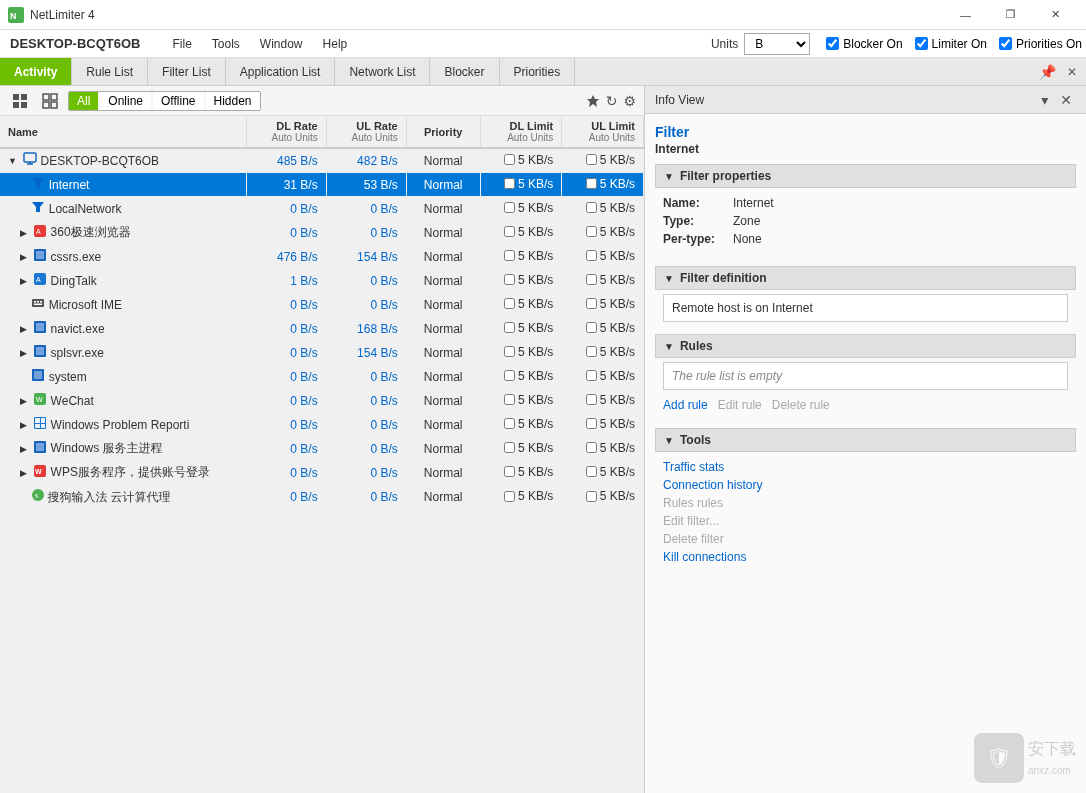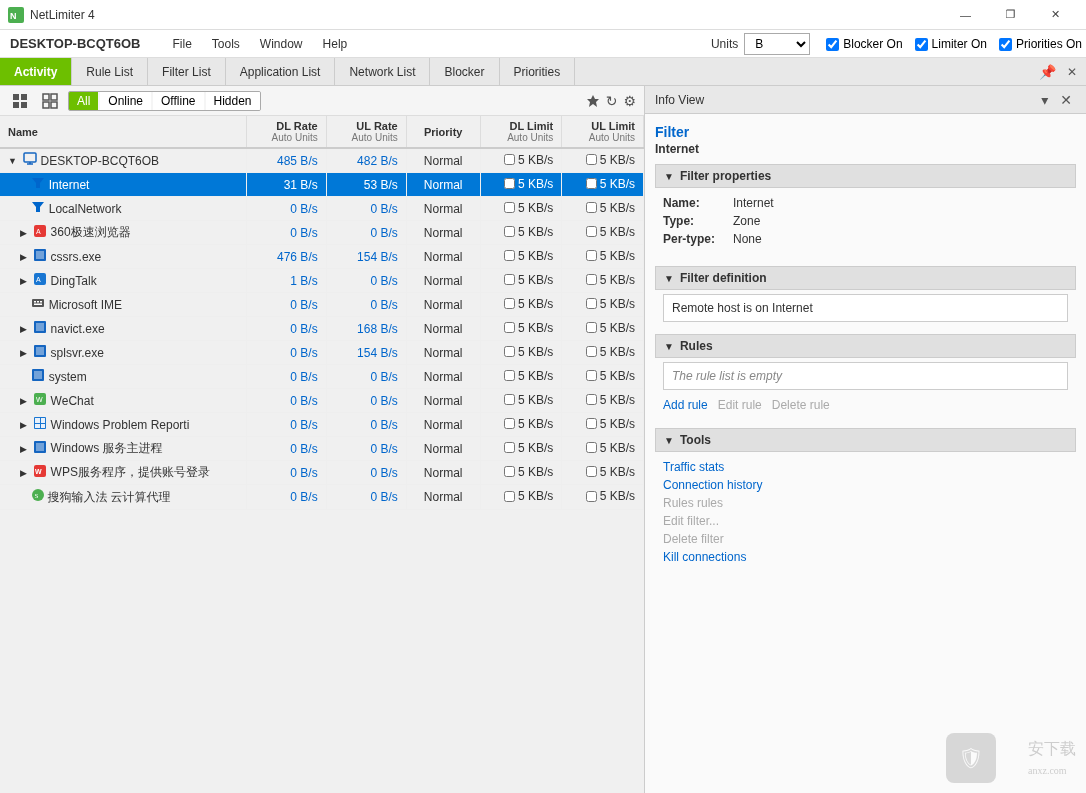--- a/index.html
+++ b/index.html
@@ -37,21 +37,21 @@
     .units-select {
       border: 1px solid #aaa;
       background: #fff;
       padding: 2px 20px 2px 6px;
       font-size: 12px;
       cursor: pointer;
       appearance: auto;
       height: 22px;
     }
     .checkbox-group { display: flex; align-items: center; gap: 12px; margin-left: 16px; }
-    .checkbox-item { display: flex; align-items: flex-end; gap: 4px; font-size: 12px; cursor: pointer; }
+    .checkbox-item { display: flex; align-items: flex-start; gap: 4px; font-size: 12px; cursor: pointer; }
     .checkbox-item input { margin: 0; }
 
     
     .tab-bar {
       background: #e8e8e8;
       height: 28px;
       display: flex;
       align-items: stretch;
       border-bottom: 1px solid #ccc;
     }
@@ -188,21 +188,21 @@
     .watermark {
       position: fixed;
       bottom: 10px;
       right: 10px;
       opacity: 0.3;
       display: flex;
       align-items: center;
       gap: 4px;
     }
     .watermark-icon { width: 50px; height: 50px; background: #888; border-radius: 8px; display: flex; align-items: center; justify-content: center; color: #fff; font-size: 20px; }
-    .watermark-text { font-size: 16px; color: #666; font-family: Liberation Serif, serif; margin-left: 28px; }
+    .watermark-text { font-size: 16px; color: #666; font-family: Liberation Sans, sans-serif; }
 
     .selected-row td { background: #0078d7 !important; color: #fff !important; }
   </style>
 </head>
 <body>
 
 <div class="title-bar">
   <div class="title-bar-icon">
     <svg viewBox="0 0 12 12" fill="white">
         <text x="0" y="10" font-size="9" font-weight="bold">N</text>

